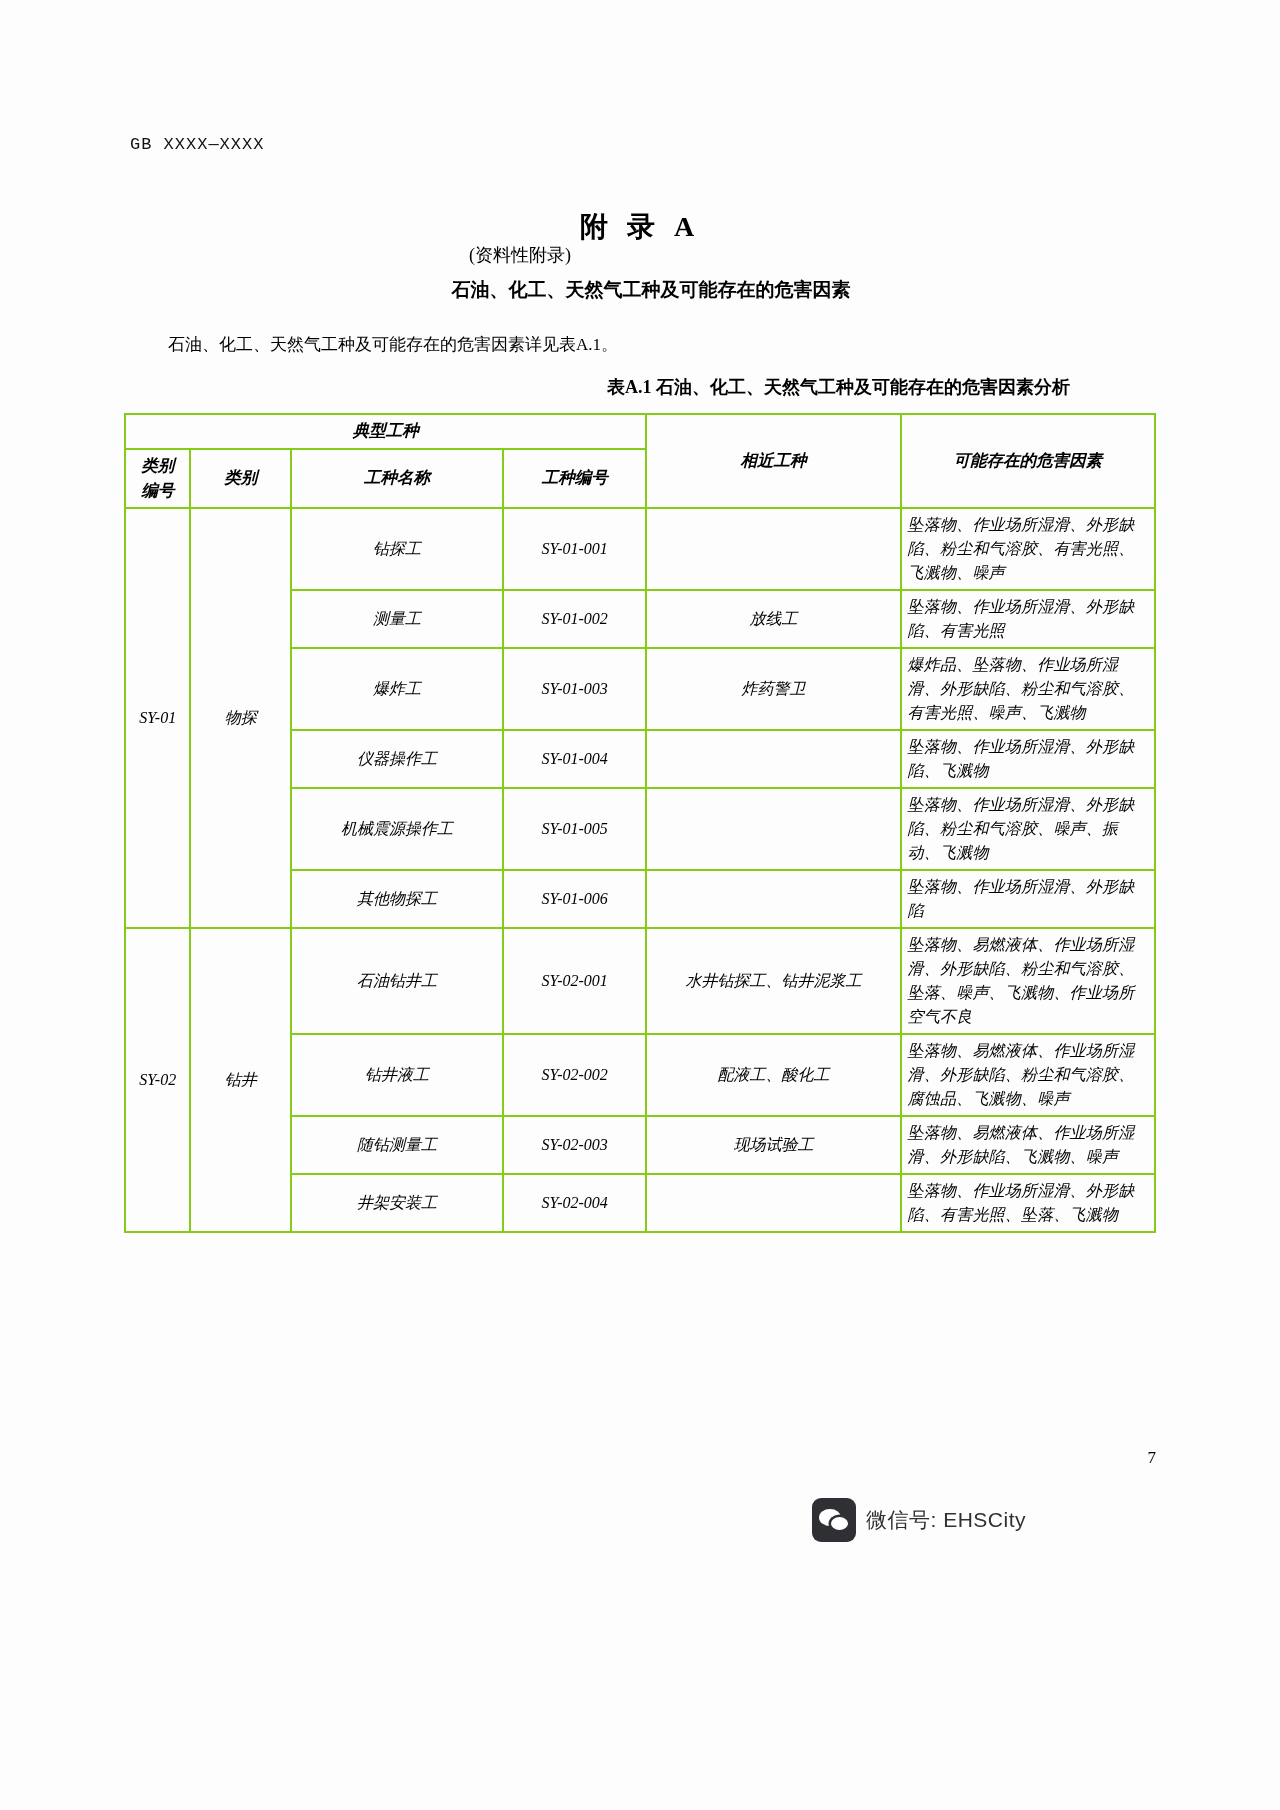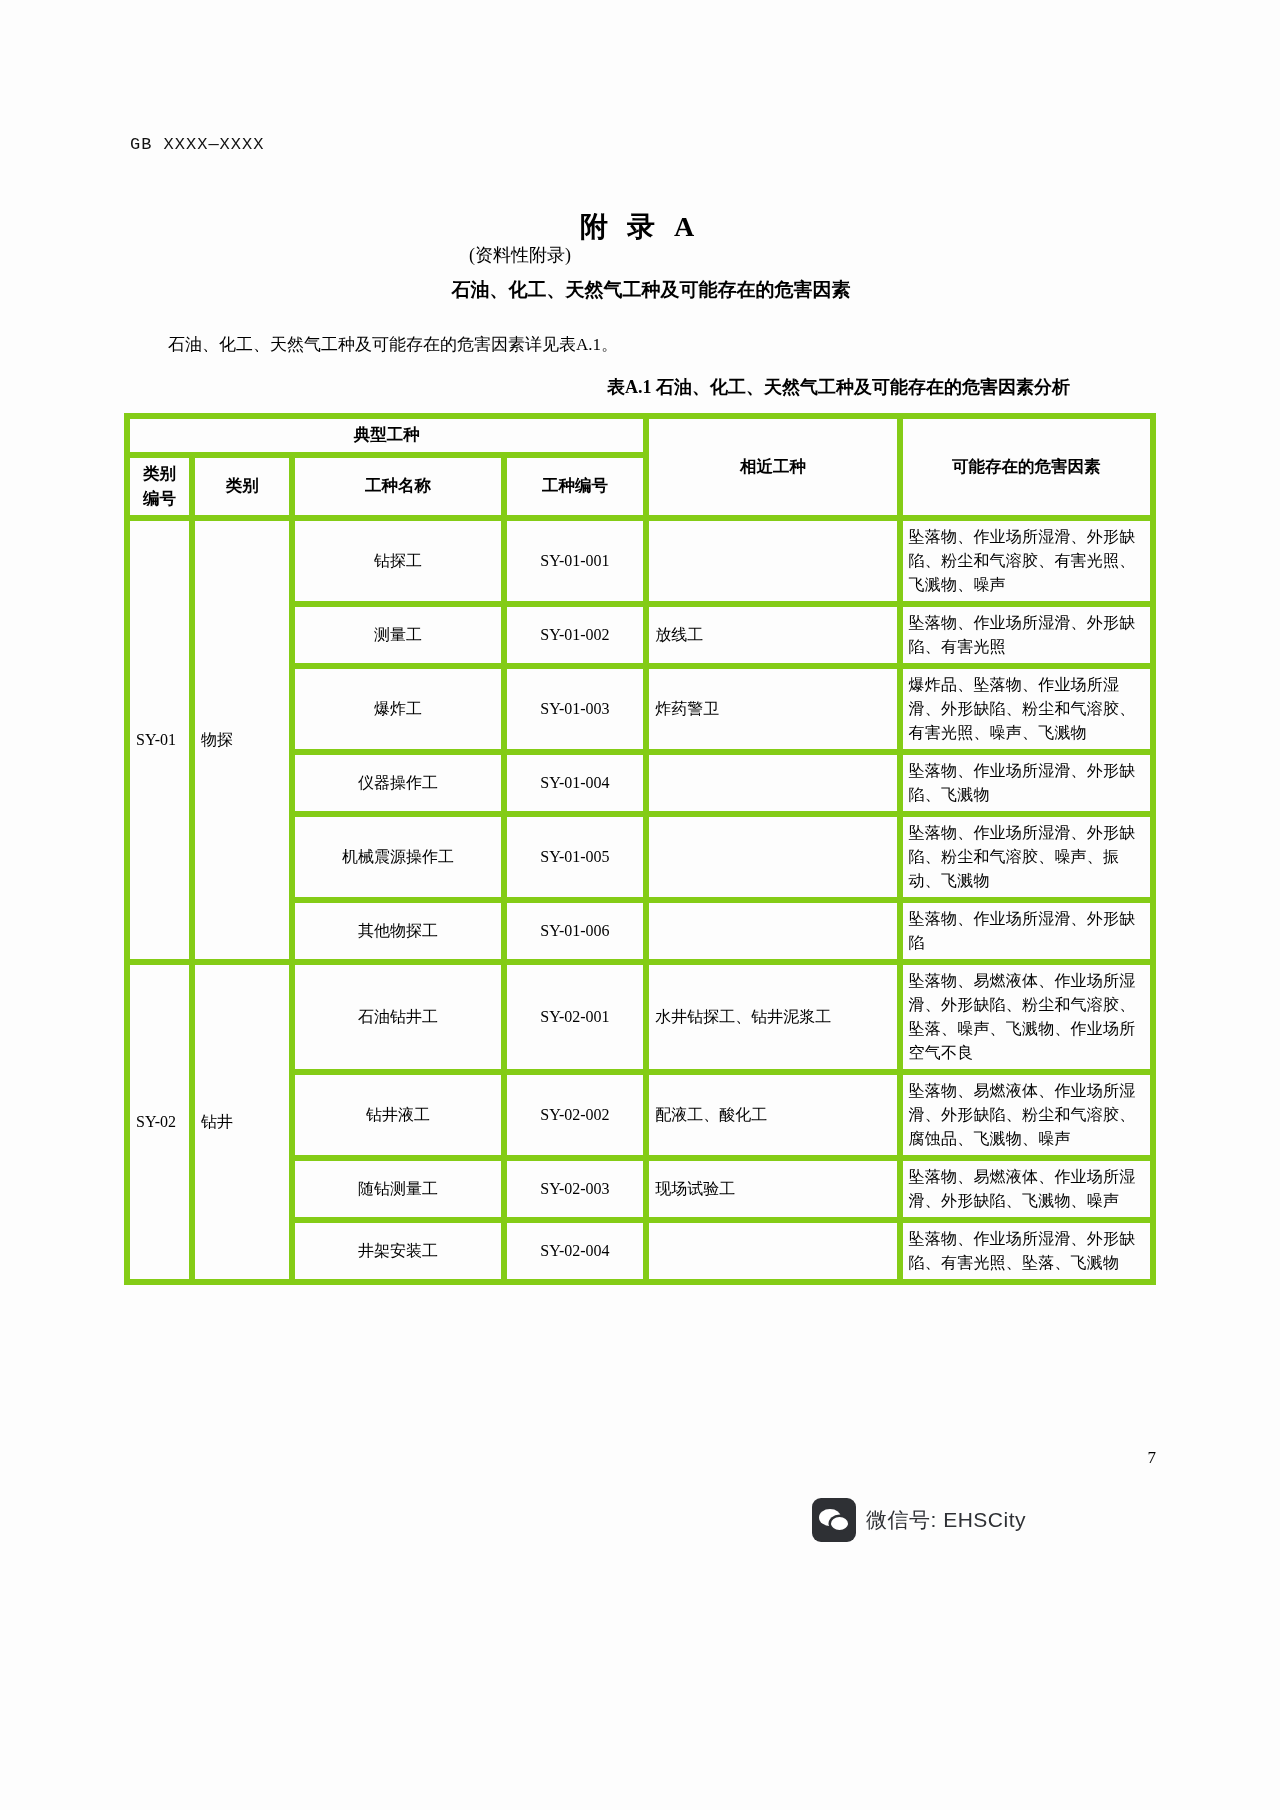--- a/index.html
+++ b/index.html
@@ -79,55 +79,56 @@
     left: 124px;
     top: 413px;
     width: 1032px;
   }
   table.hz {
     border-collapse: collapse;
     width: 1032px;
     table-layout: fixed;
   }
   table.hz td, table.hz th {
-    border: 6px solid #84cc16;
+    border: 2px solid #84cc16;
     padding: 4px 6px;
     font-size: 16px;
     vertical-align: middle;
     line-height: 1.5;
+    font-style: italic;
   }
   table.hz th {
     text-align: center;
     font-weight: bold;
     font-size: 16.5px;
   }
   col.c1 { width: 57px; }
   col.c2 { width: 88px; }
   col.c3 { width: 185px; }
   col.c4 { width: 125px; }
   col.c5 { width: 222px; }
   col.c6 { width: 222px; }
   td.ctr { text-align: center; }
   td.haz {
     text-align: left;
     font-size: 15.5px;
     line-height: 1.62;
     letter-spacing: 0.2px;
   }
   td.near {
-    text-align: left;
+    text-align: center;
     font-size: 16px;
   }
   td.code {
     text-align: center;
     font-family: "Liberation Serif", serif;
     font-size: 16px;
   }
   td.grp {
-    text-align: left;
+    text-align: center;
     font-size: 16.5px;
   }
   .page-num {
     position: absolute;
     right: 124px;
     top: 1448px;
     font-size: 17px;
   }
   .wm {
     position: absolute;

